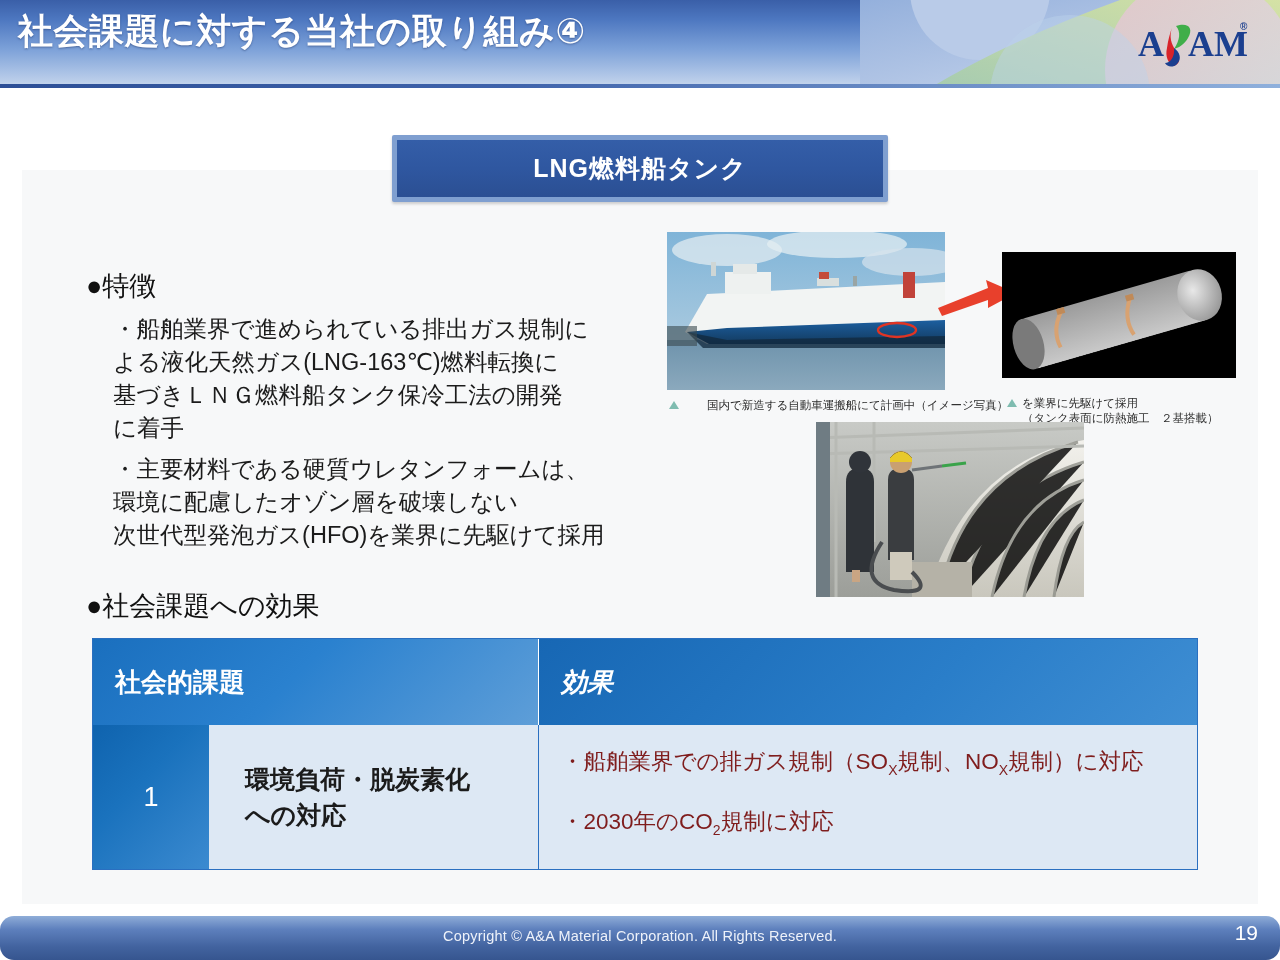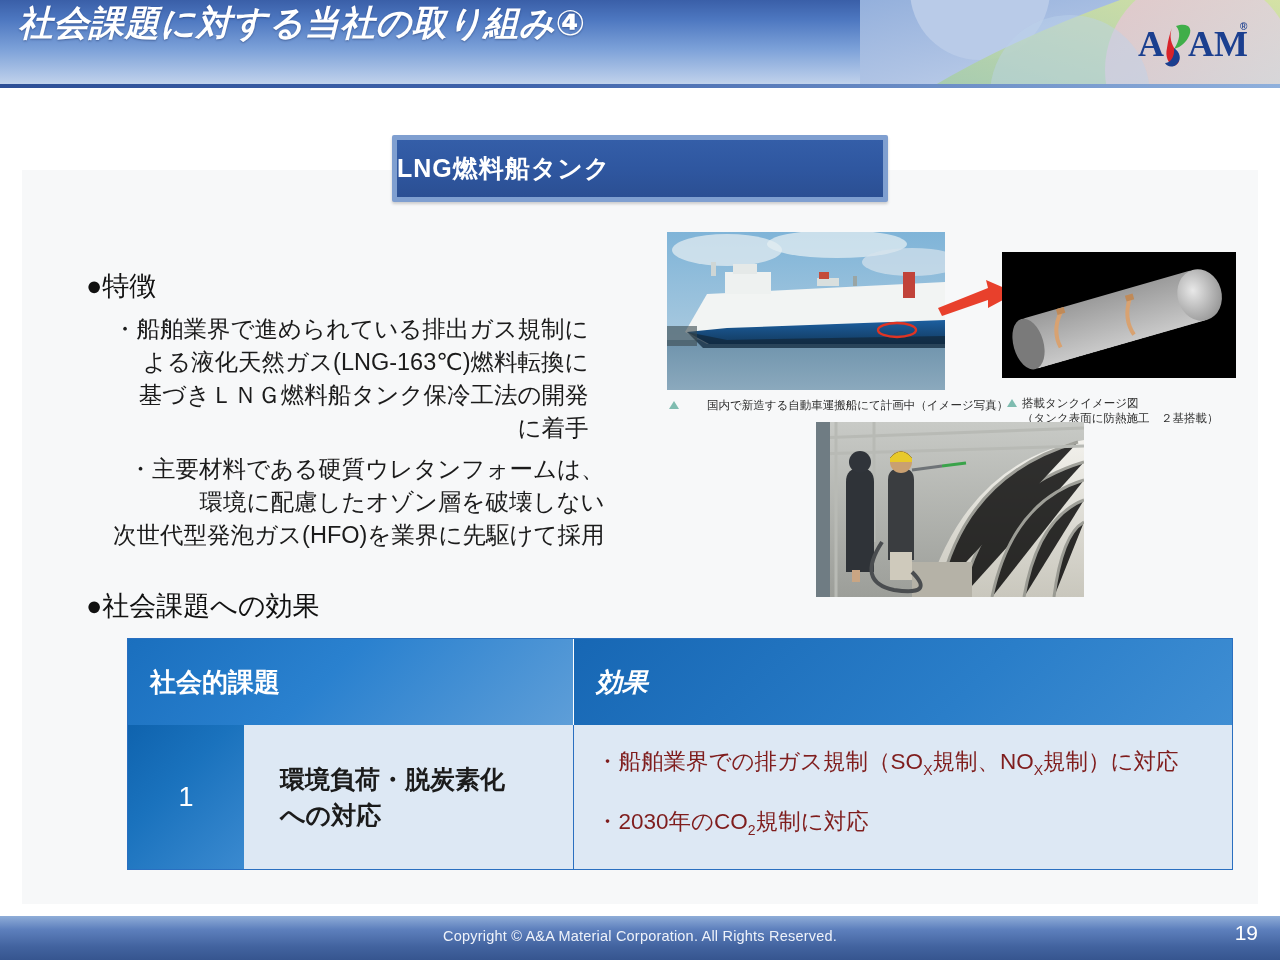--- a/index.html
+++ b/index.html
@@ -17,62 +17,61 @@
     position:absolute;left:0;top:0;width:1280px;height:88px;
     background:linear-gradient(180deg,#3a5fa8 0%,#4d77c0 22%,#7ba0d8 55%,#c9d8ee 100%);
     overflow:hidden;
   }
   .hdr-deco{position:absolute;right:0;top:0;width:420px;height:88px;overflow:hidden;}
   .hdr-underline{
     position:absolute;left:0;top:84px;width:1280px;height:4px;
     background:linear-gradient(90deg,#2d4f96 0%,#3f63ab 40%,#8fb0dc 100%);
   }
   .hdr-title{
-    position:absolute;left:18px;top:0;
+    position:absolute;left:18px;top:8px;
     font-size:35px;font-weight:bold;color:#ffffff;
     letter-spacing:0.5px;
     text-shadow:0 1px 2px rgba(20,40,90,.45);
     white-space:nowrap;
-    font-style:italic;
   }
   .logo{position:absolute;right:24px;top:18px;width:120px;height:52px;}
 
   
   .panel{
     position:absolute;left:22px;top:170px;width:1236px;height:734px;
     background:#f7f8f9;
   }
 
   
   .badge-wrap{
     position:absolute;left:392px;top:135px;width:496px;height:67px;
     background:#7f9fd0;
     border-radius:2px;
     box-shadow:0 2px 3px rgba(0,0,0,.18);
   }
   .badge{
     position:absolute;left:5px;top:5px;right:5px;bottom:5px;
     background:linear-gradient(180deg,#345ea8 0%,#2f57a0 50%,#2b4f93 100%);
-    display:flex;align-items:center;
+    display:flex;align-items:center;justify-content:center;
   }
   .badge-text{
     color:#ffffff;font-size:25px;font-weight:bold;letter-spacing:1px;
   }
 
   
   .sec-head{
     position:absolute;
     font-size:27px;font-weight:normal;color:#111111;white-space:nowrap;
   }
   #features-head{left:86px;top:268px;}
   #effect-head{left:86px;top:588px;}
 
   .bullet{
     position:absolute;
-    font-size:23.5px;color:#1b1b1b;line-height:33px;white-space:pre-line;text-align:right;
+    font-size:23.5px;color:#1b1b1b;line-height:33px;white-space:pre-line;
   }
   #bullet-1{left:113px;top:313px;}
   #bullet-2{left:113px;top:453px;}
 
   
   .ship-photo{
     position:absolute;left:667px;top:232px;width:278px;height:158px;
     overflow:hidden;background:#7fa8c8;
   }
   .tank-photo{
@@ -95,21 +94,21 @@
     position:absolute;width:0;height:0;
     border-left:5px solid transparent;border-right:5px solid transparent;
     border-bottom:8px solid #7fbcb0;
   }
   #cap-tri-1{left:669px;top:401px;}
   #cap-tri-2{left:1007px;top:399px;}
 
   
   .tbl{
     position:absolute;left:92px;top:638px;width:1106px;height:232px;
-    border:1px solid #2a6fc0;box-sizing:border-box;margin-left:35px;
+    border:1px solid #2a6fc0;box-sizing:border-box;
   }
   .tbl-head{display:flex;height:86px;}
   .th{
     box-sizing:border-box;
     display:flex;align-items:center;
     color:#ffffff;font-size:26px;font-weight:bold;
     padding-left:22px;
   }
   .th-1{
     width:446px;
@@ -146,20 +145,21 @@
   .eff-line{
     font-size:22.5px;color:#7f1d1d;line-height:30px;margin-bottom:22px;
     white-space:nowrap;
   }
   .eff-line sub{font-size:14px;}
 
   
   .footer{
     position:absolute;left:0;top:916px;width:1280px;height:44px;
     background:linear-gradient(180deg,#8fadd8 0%,#5e80bd 30%,#42639f 70%,#36558f 100%);
+    border-radius:14px;
   }
   .footer-text{
     position:absolute;left:0;top:12px;width:1280px;text-align:center;
     color:#eef2fa;font-size:14.5px;letter-spacing:.2px;
   }
   .page-no{
     position:absolute;right:22px;top:5px;
     color:#ffffff;font-size:21px;
   }
 </style>
@@ -288,21 +288,21 @@
         <path d="M132,50 q-12,18 -6,36" stroke="#d8a271" stroke-width="4" fill="none"></path>
         <rect x="58" y="40" width="8" height="6" fill="#c08a58"></rect>
         <rect x="128" y="46" width="8" height="6" fill="#c08a58"></rect>
       </g>
     </svg>
   </div>
 
   <div class="cap-tri" id="cap-tri-1"></div>
   <div class="cap" id="cap-1">国内で新造する自動車運搬船にて計画中（イメージ写真）</div>
   <div class="cap-tri" id="cap-tri-2"></div>
-  <div class="cap" id="cap-2">搭載タンクイメージ図
+  <div class="cap" id="cap-2">を業界に先駆けて採用
 （タンク表面に防熱施工　２基搭載）</div>
 
   <div class="work-photo">
     <svg width="268" height="175" viewBox="0 0 268 175">
       <defs>
         <linearGradient id="wbg" x1="0" y1="0" x2="0" y2="1">
           <stop offset="0" stop-color="#c8cac6"></stop>
             <stop offset="1" stop-color="#9c9e99"></stop>
         </linearGradient>
         <linearGradient id="foam" x1="0" y1="0" x2="0" y2="1">

